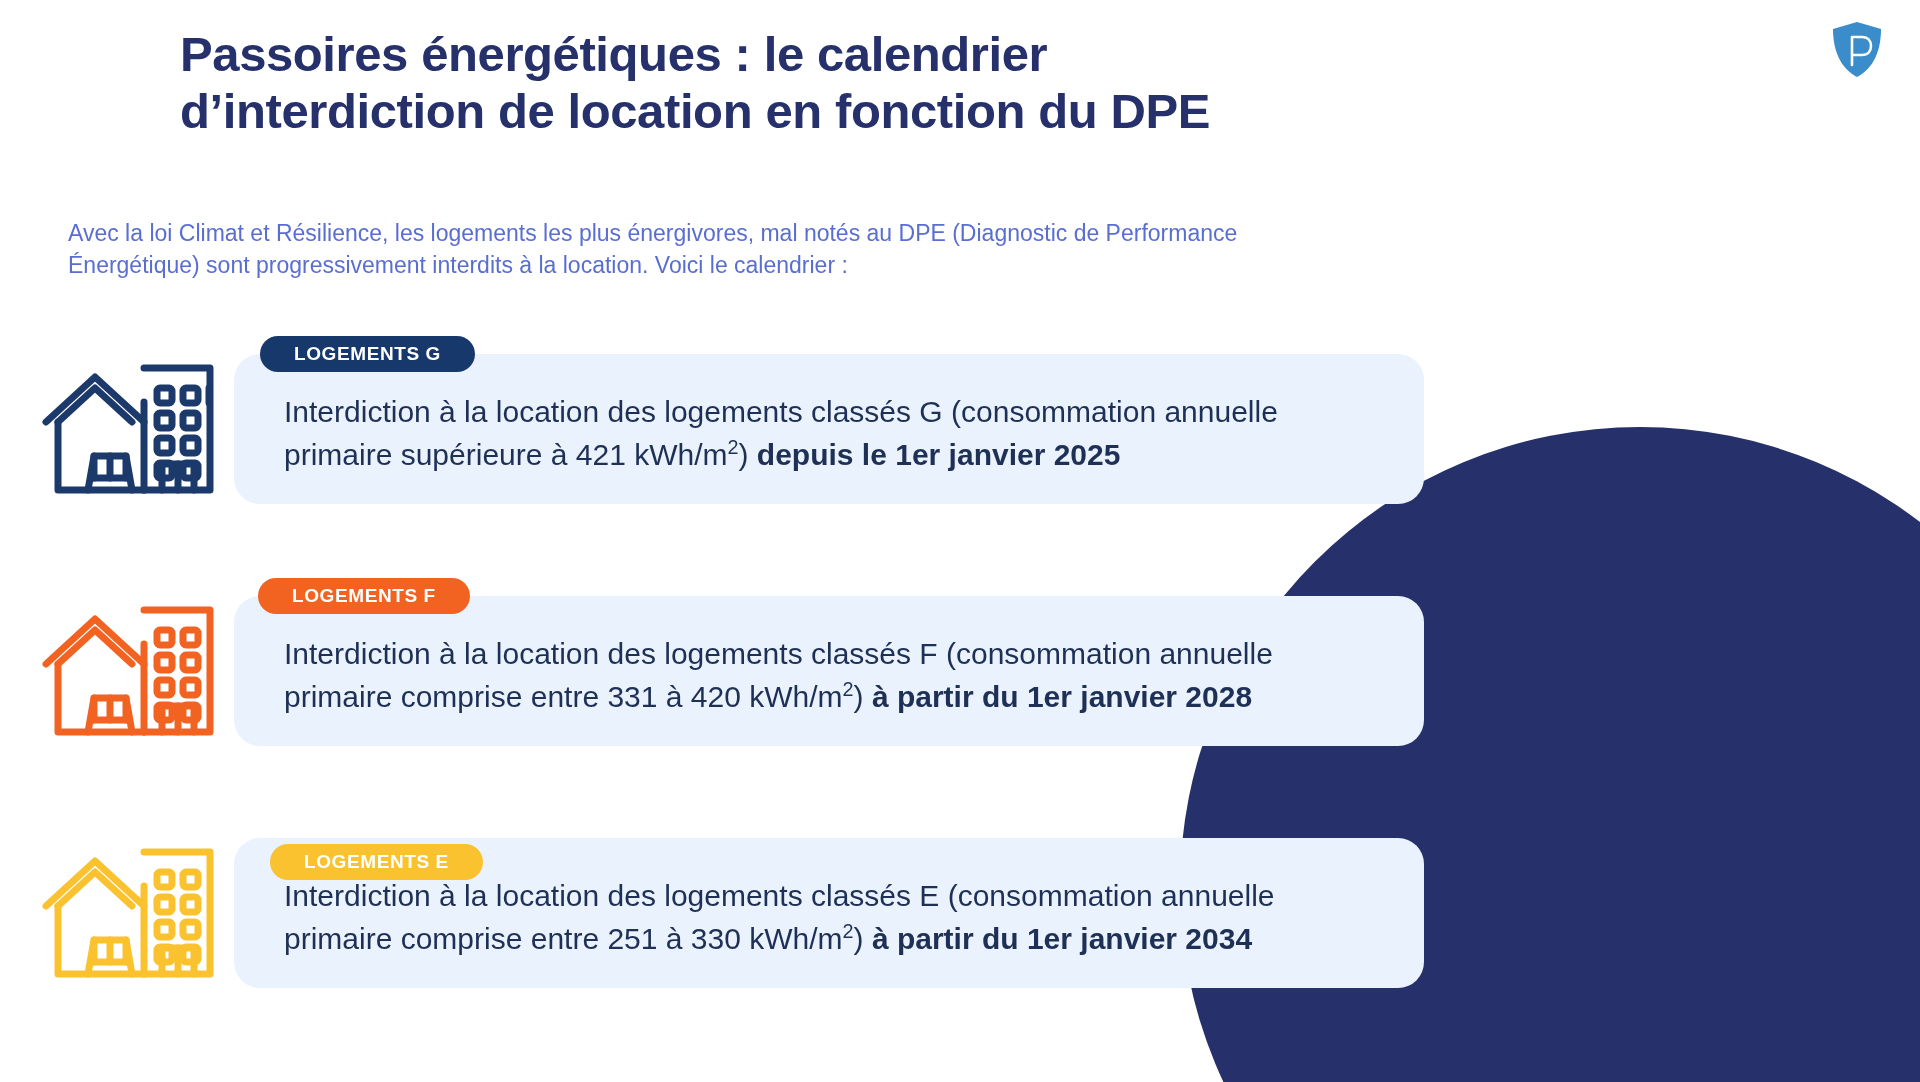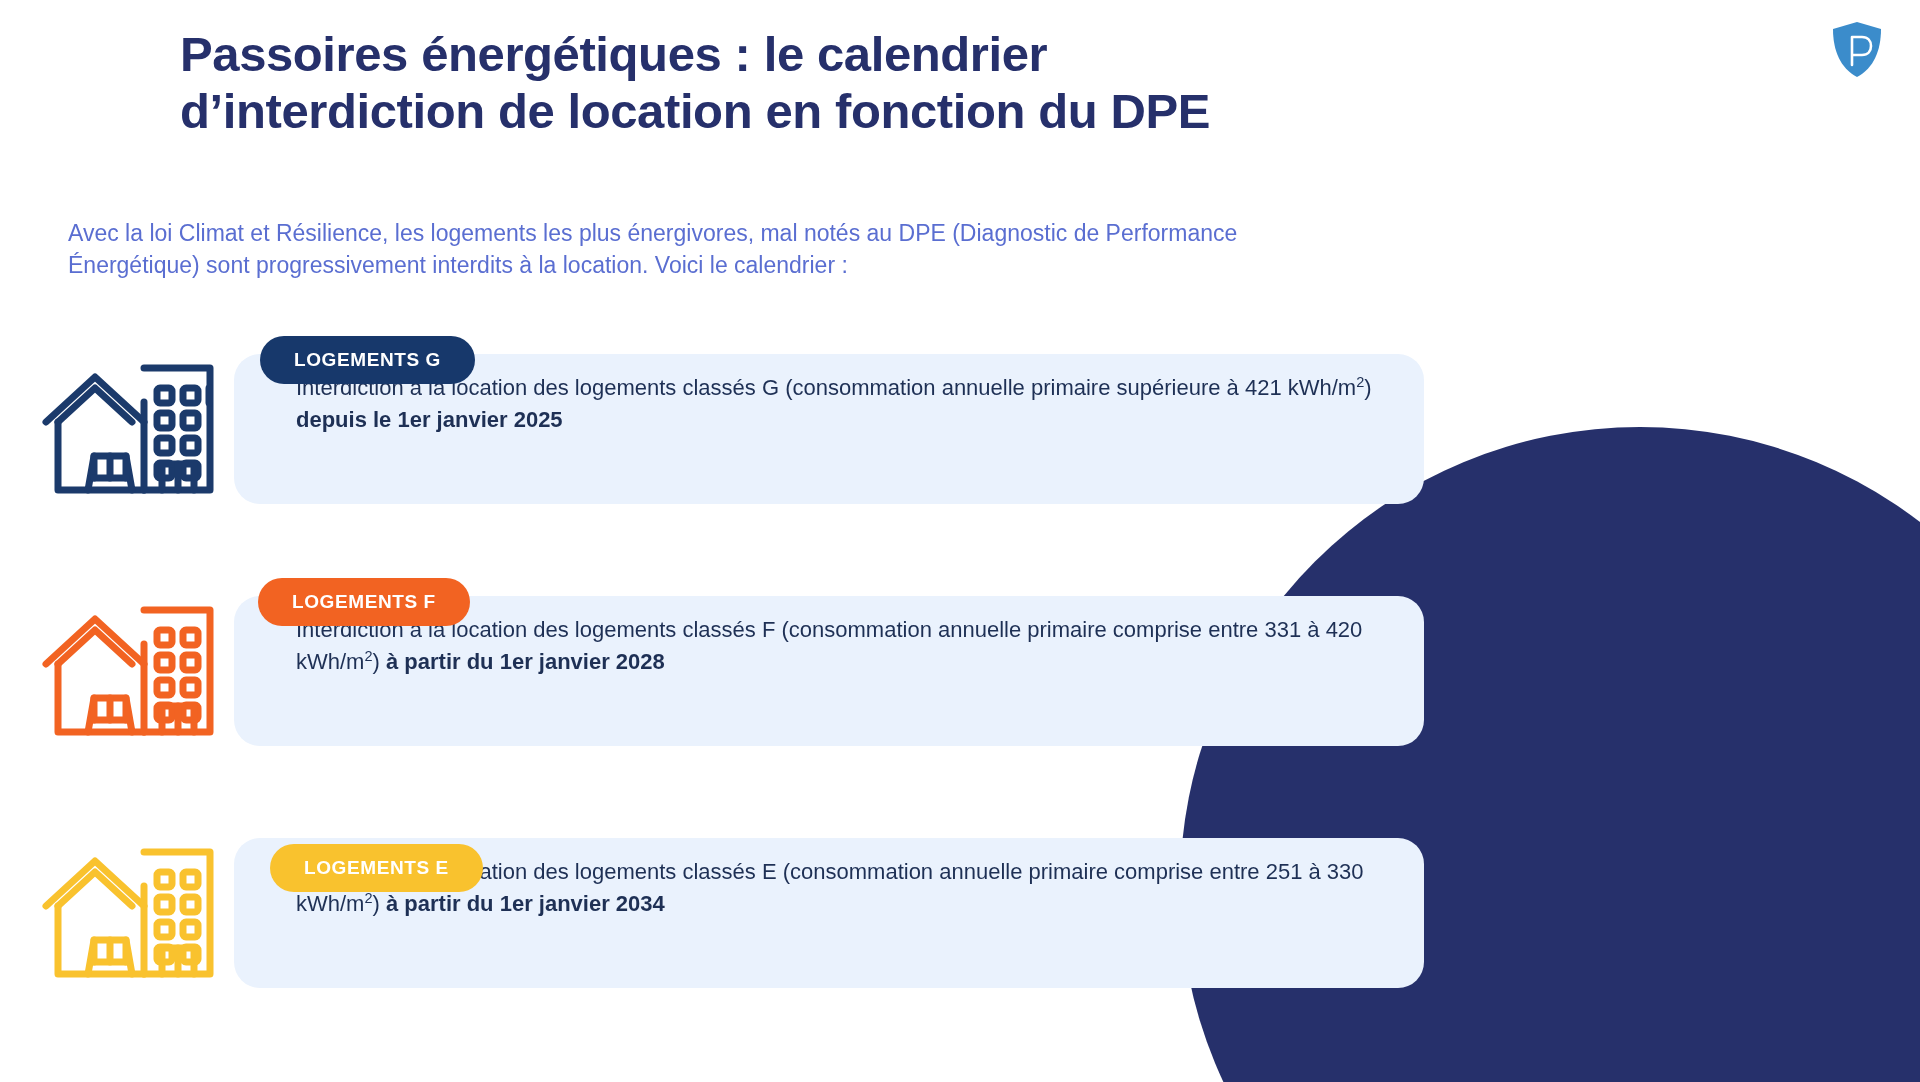--- a/index.html
+++ b/index.html
@@ -112,36 +112,35 @@
     top: 18px;
     width: 1190px;
     height: 150px;
     background: #eaf2fd;
     border-radius: 26px;
   }
 
   .card-text {
     position: absolute;
     left: 50px;
-    top: 36px;
+    top: 54px;
     width: 1090px;
     color: #1e3055;
-    font-size: 22px;
+    font-size: 30px;
     line-height: 1.45;
     font-weight: 400;
-    margin-left: 12px;
   }
   .card-text b { font-weight: bold; }
   .card-text sup { font-size: 0.66em; vertical-align: super; line-height: 0; }
 
   .badge {
     position: absolute;
     top: 0;
     left: 26px;
-    height: 48px;
+    height: 36px;
     padding: 0 34px;
     border-radius: 24px;
     display: flex;
     align-items: center;
     justify-content: center;
     color: #ffffff;
     font-size: 19px;
     font-weight: bold;
     letter-spacing: 0.6px;
     white-space: nowrap;

